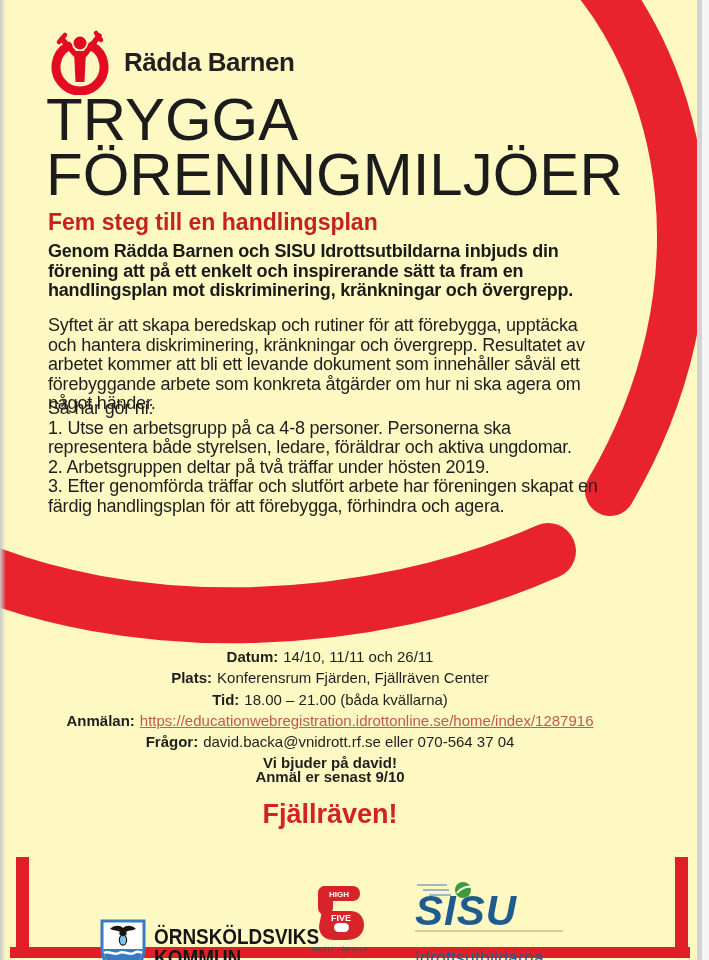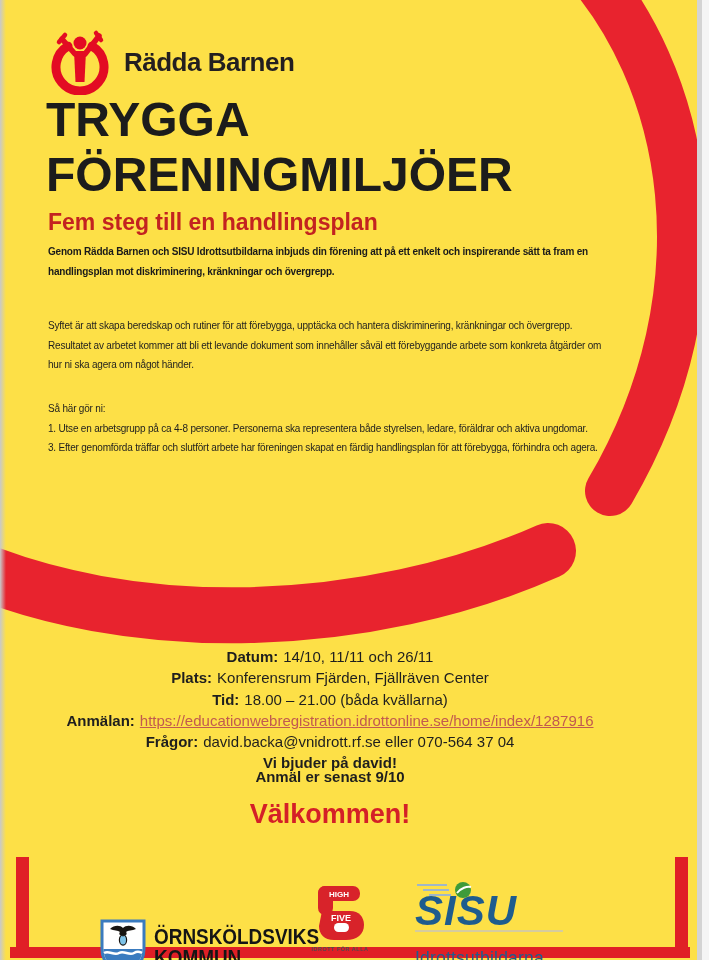--- a/index.html
+++ b/index.html
@@ -1,35 +1,35 @@
 <!DOCTYPE html>
 <html><head>
 <meta charset="utf-8">
 <style>
   html,body{margin:0;padding:0;background:#ffffff;}
-  .page{position:relative;width:709px;height:960px;background:#fde047;overflow:hidden;
+  .page{position:relative;width:709px;height:960px;background:#fef9c3;overflow:hidden;
         font-family:"Liberation Sans","DejaVu Sans",sans-serif;color:#1e1e1e;}
   
   .edge-left{position:absolute;left:0;top:0;bottom:0;width:6px;
              background:linear-gradient(to right,#c9c9c9,rgba(255,255,255,0));z-index:5;}
   .edge-right{position:absolute;left:697px;top:0;bottom:0;width:5px;background:#d4d4d4;z-index:5;}
   .edge-right-white{position:absolute;left:702px;top:0;bottom:0;width:7px;background:#f5f5f5;z-index:5;}
 
   
   .swoosh-svg{position:absolute;left:0;top:0;z-index:0;pointer-events:none;}
 
   
   .rb-logo{position:absolute;left:49px;top:29px;display:flex;align-items:center;gap:13px;z-index:2;}
   .rb-logo-text{font-size:26px;font-weight:700;color:#231f20;letter-spacing:-0.5px;}
 
-  .title{position:absolute;left:46px;top:92px;width:565px;font-size:48px;line-height:55px;
-         font-weight:700;color:#1c1c1c;z-index:2;}
+  .title{position:absolute;left:46px;top:92px;width:565px;font-size:60px;line-height:55px;
+         font-weight:400;color:#1c1c1c;z-index:2;}
   .subtitle{position:absolute;left:48px;top:209px;font-size:23px;font-weight:700;color:#c32320;z-index:2;}
 
-  .para{position:absolute;left:48px;width:558px;font-size:10px;line-height:19.5px;
+  .para{position:absolute;left:48px;width:558px;font-size:18px;line-height:19.5px;
         letter-spacing:-0.2px;z-index:2;}
   .para-bold{top:242px;font-weight:700;color:#1a1a1a;}
   .para-purpose{top:316px;}
   .para-invite{top:399px;}
 
   .details{position:absolute;left:38px;top:646px;width:584px;text-align:center;
            font-size:15px;line-height:21.3px;z-index:2;}
   .drow .lbl{font-weight:700;margin-right:5px;}
   .drow.bold-row{font-weight:700;}
   .link{color:#c25a4f;text-decoration:underline;margin-top:19px;}
@@ -85,20 +85,21 @@
   </div>
 
   <div class="title">TRYGGA FÖRENINGMILJÖER</div>
   <div class="subtitle">Fem steg till en handlingsplan</div>
 
   <div class="para para-bold">Genom Rädda Barnen och SISU Idrottsutbildarna inbjuds din förening att på ett enkelt och inspirerande sätt ta fram en handlingsplan mot diskriminering, kränkningar och övergrepp.</div>
   <div class="para para-purpose">Syftet är att skapa beredskap och rutiner för att förebygga, upptäcka och hantera diskriminering, kränkningar och övergrepp. Resultatet av arbetet kommer att bli ett levande dokument som innehåller såväl ett förebyggande arbete som konkreta åtgärder om hur ni ska agera om något händer.</div>
   <div class="para para-invite">
       <div class="line">Så här gör ni:</div>
       <div class="line">1. Utse en arbetsgrupp på ca 4-8 personer. Personerna ska representera både styrelsen, ledare, föräldrar och aktiva ungdomar.</div>
+      <div class="line">2. Arbetsgruppen deltar på två träffar under hösten 2019.</div>
       <div class="line">3. Efter genomförda träffar och slutfört arbete har föreningen skapat en färdig handlingsplan för att förebygga, förhindra och agera.</div>
     </div>
 
   <div class="details">
     <div class="drow">
       <span class="lbl">Datum:</span><span>14/10, 11/11 och 26/11</span>
     </div>
     <div class="drow">
       <span class="lbl">Plats:</span><span>Konferensrum Fjärden, Fjällräven Center</span>
     </div>
@@ -108,21 +109,21 @@
     <div class="drow">
       <span class="lbl">Anmälan:</span><a class="link" href="#">https://educationwebregistration.idrottonline.se/home/index/1287916</a>
     </div>
     <div class="drow">
       <span class="lbl">Frågor:</span><span>david.backa@vnidrott.rf.se eller 070-564 37 04</span>
     </div>
     <div class="drow bold-row">Vi bjuder på david!</div>
   </div>
 
   <div class="deadline">Anmäl er senast 9/10</div>
-  <div class="welcome">Välkommen!</div>
+  <div class="welcome">Fjällräven!</div>
 
   <div class="kommun">
     <svg width="46" height="55" viewBox="0 0 46 55">
       <path d="M2,2 H44 V30 C44,45 33,51 23,53 C13,51 2,45 2,30 Z" fill="#ffffff" stroke="#3a7bbf" stroke-width="3"></path>
       <path d="M3.5,30 H42.5 V31 C42,44 32,49.5 23,51.5 C14,49.5 4,44 3.5,31 Z" fill="#3a7bbf"></path>
       <path d="M4,34 C9,31 14,37 19,34 C24,31 29,37 34,34 C38,31.5 40,33 42,34" fill="none" stroke="#ffffff" stroke-width="2.5"></path>
       <path d="M10,10 C14,6 20,6 23,9 C26,6 32,6 36,10 C32,12 28,11 26,13 C28,15 25,18 23,16 C21,18 18,15 20,13 C18,11 14,12 10,10 Z" fill="#181512"></path>
       <ellipse cx="23" cy="21" rx="3.6" ry="5.2" fill="#7ec3e8" stroke="#181512" stroke-width="1.2"></ellipse>
       <path d="M21,14 L25,14 L23,18 Z" fill="#181512"></path>
     </svg>

